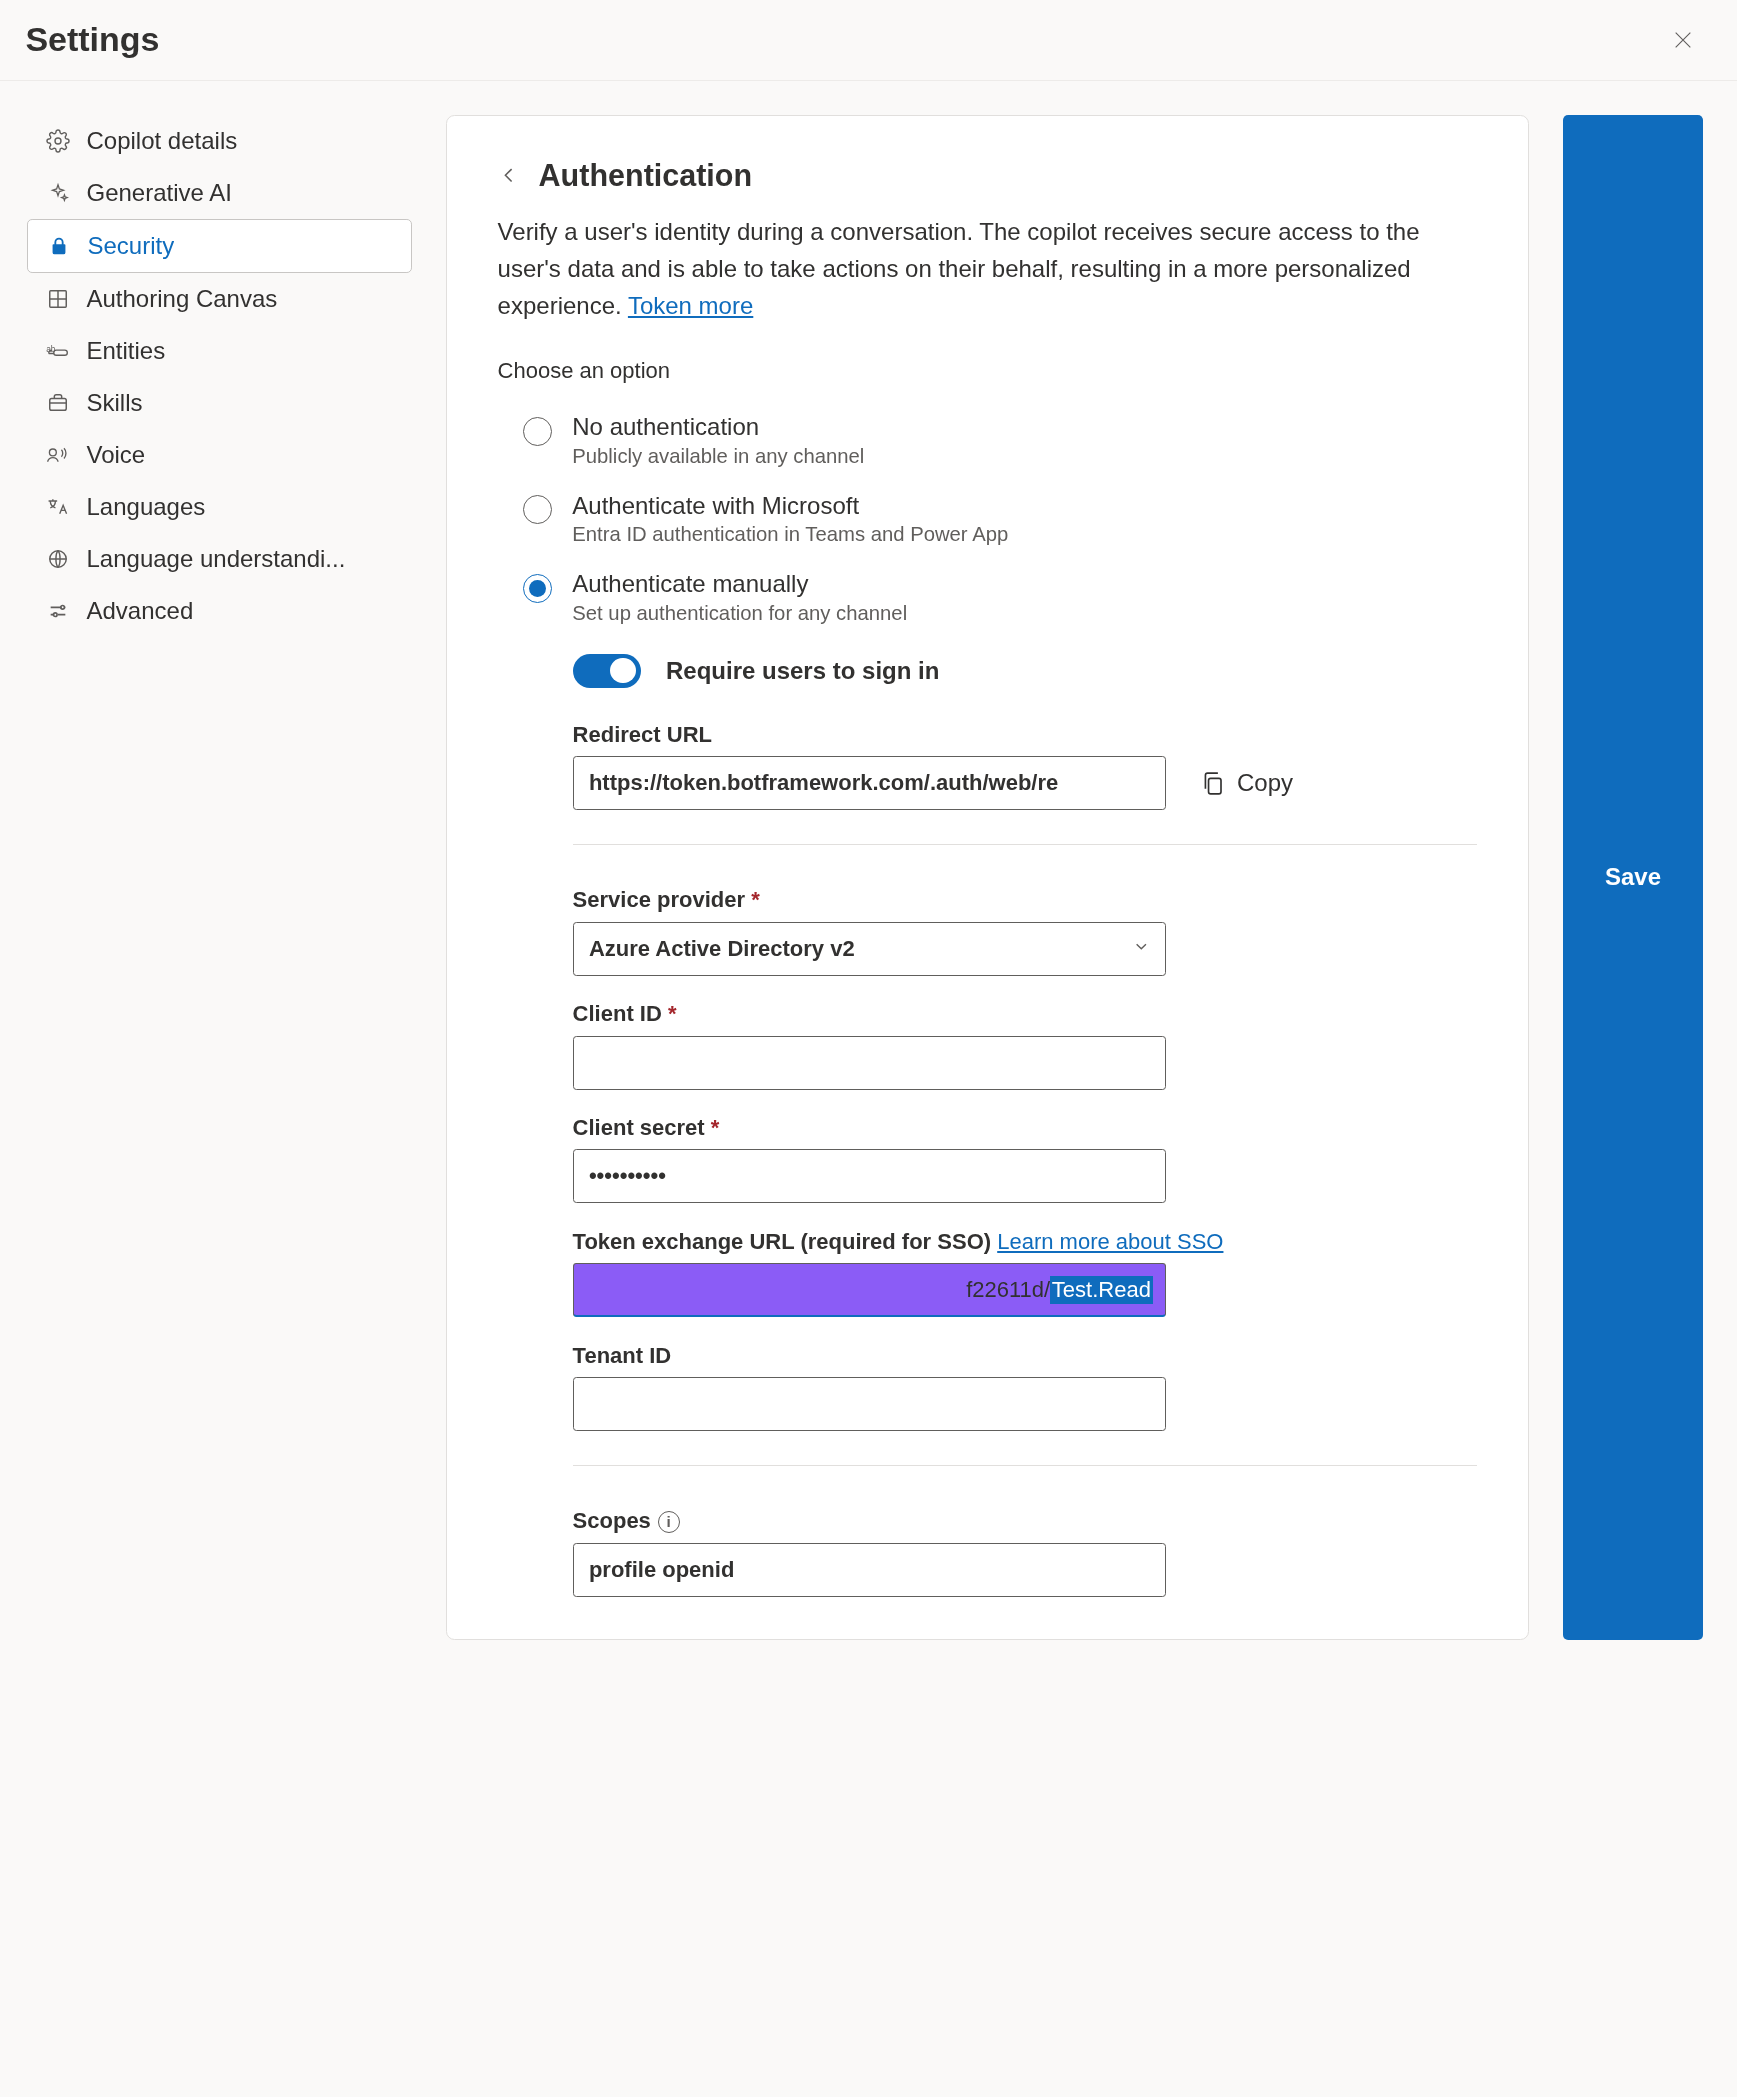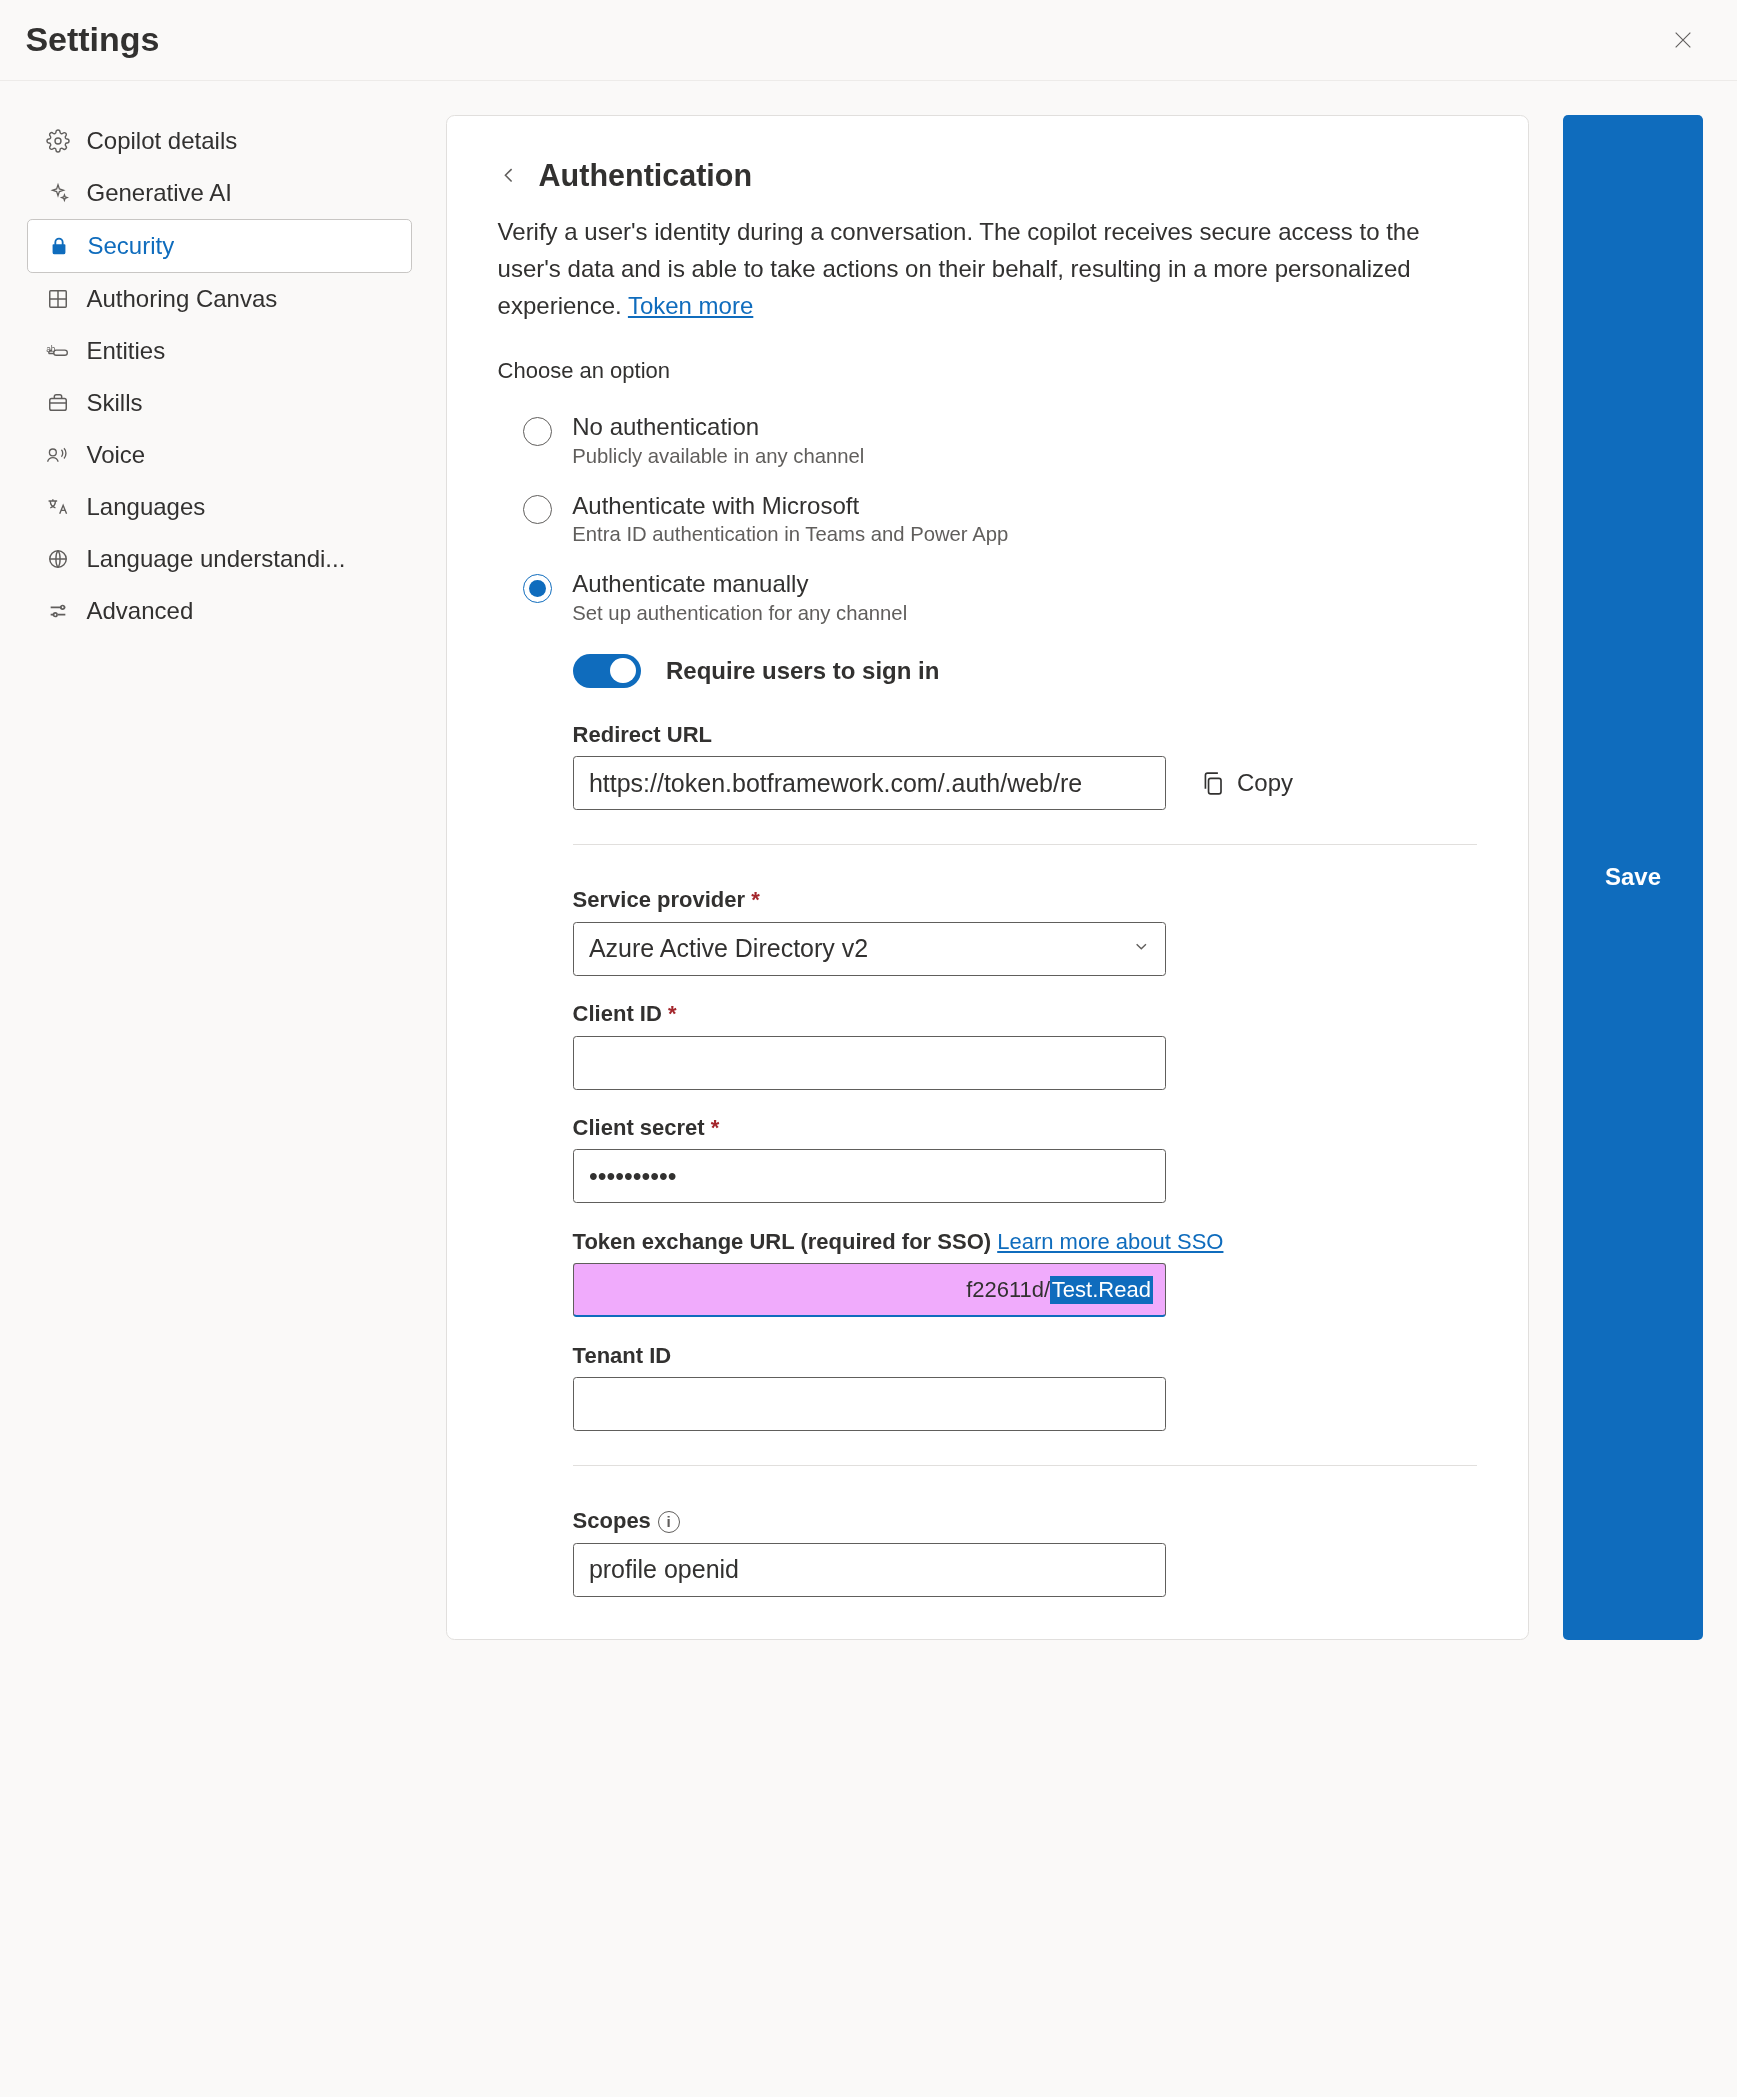--- a/index.html
+++ b/index.html
@@ -77,39 +77,39 @@
   }
   .toggle-label { font-size: 24px; font-weight:600; }
 
   .field { margin-bottom: 25.4px; }
   .field-label { font-size: 22px; font-weight:600; margin-bottom: 8.5px; display:block;}
   .req { color:#a4262c; }
   .field-label .link { font-weight:400; }
   .text-input, .select-input {
     width: 593px; max-width:100%; height: 54px;
     border: 0.8px solid #605e5c; border-radius:3.4px;
-    padding: 0 15.3px; font-size: 25px; font-family: inherit;
-    background:#fff; color:#323130;
+    padding: 0 15.3px; font-size: 22px; font-family: inherit;
+    background:#fff; color:#323130;font-weight:bold;
   }
   .select-wrap { position:relative; width:593px; }
   .select-wrap .chev { position:absolute; right:15.3px; top:50%; transform:translateY(-50%); pointer-events:none; color:#605e5c;}
   .select-input { appearance:none; -webkit-appearance:none; padding-right:41px;}
   .inline-row { display:flex; align-items:center; gap: 34px; }
   .copy-btn { display:flex; align-items:center; gap:12px; font-size:24px; cursor:pointer; color:#323130;}
   .copy-icon { width:25.4px; height:27px; }
 
   .hr { border:none; border-top:0.8px solid #e1dfdd; margin: 34px 0 42px 0px; }
   .hr.full { margin-left:0; margin-right:0; }
 
   .token-field { position:relative; width:593px; }
   .token-input {
     width:100%; height:54px; border:0.8px solid #605e5c; border-bottom:2.5px solid #0f6cbd;
     border-radius:3.4px; font-size:22px; font-family:inherit; text-align:right;
     padding: 0 12px; display:flex; align-items:center; justify-content:flex-end; gap:0;
-    background:#f0abfc;
+    background:#8b5cf6;
   }
   .token-plain { }
   .token-sel { background:#0f6cbd; color:#fff; padding:0.8px 1.7px; }
 
   .info-icon { display:inline-flex; width:22px; height:22px; border:1.7px solid #605e5c; border-radius:50%; align-items:center; justify-content:center; font-size:15.3px; color:#605e5c; margin-left:6.8px; vertical-align:middle; cursor:default;}
 
   .save-btn {
     background:#0f6cbd; color:#fff; border:none; border-radius:5.1px;
     padding: 13.6px 42px; font-size:24px; font-weight:600; cursor:pointer;
     width: fit-content;

